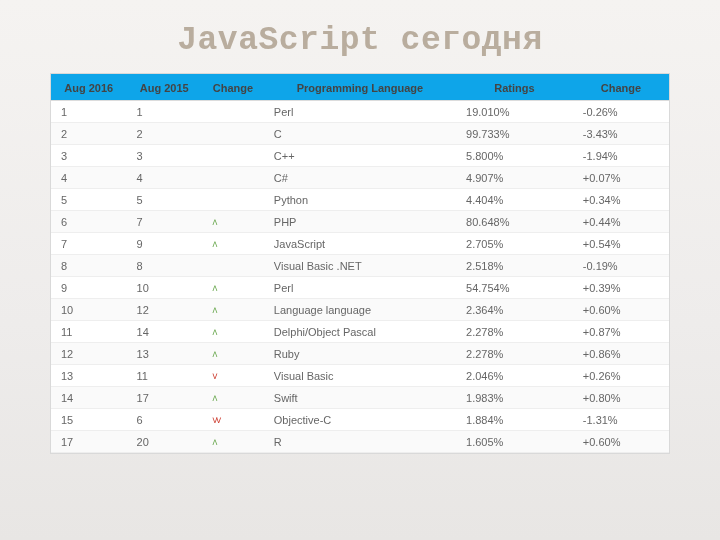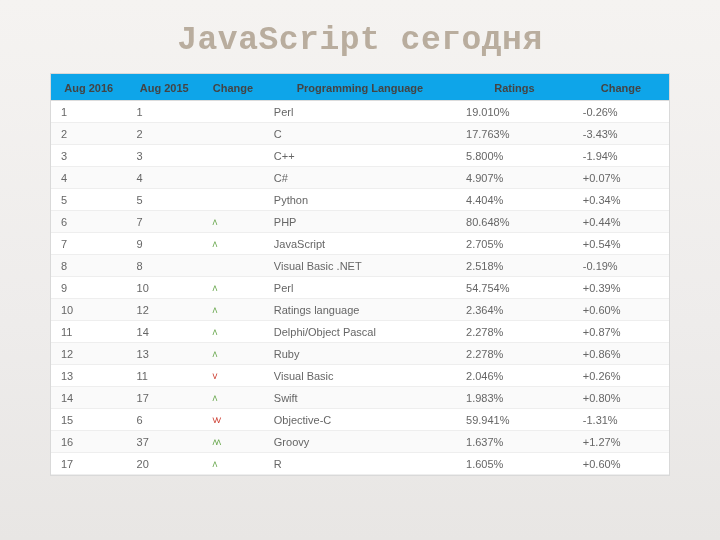--- a/index.html
+++ b/index.html
@@ -108,21 +108,21 @@
             <td></td>
             <td>Perl</td>
             <td>19.010%</td>
             <td>-0.26%</td>
           </tr>
           <tr>
             <td>2</td>
             <td>2</td>
             <td></td>
             <td>C</td>
-            <td>17.763%</td>
+            <td>99.733%</td>
             <td>-3.43%</td>
           </tr>
           <tr>
             <td>3</td>
             <td>3</td>
             <td></td>
             <td>C++</td>
             <td>5.800%</td>
             <td>-1.94%</td>
           </tr>
@@ -171,21 +171,21 @@
             <td>10</td>
             <td><span class="arrow up">˄</span></td>
             <td>Perl</td>
             <td>54.754%</td>
             <td>+0.39%</td>
           </tr>
           <tr>
             <td>10</td>
             <td>12</td>
             <td><span class="arrow up">˄</span></td>
-            <td>Ratings language</td>
+            <td>Language language</td>
             <td>2.364%</td>
             <td>+0.60%</td>
           </tr>
           <tr>
             <td>11</td>
             <td>14</td>
             <td><span class="arrow up">˄</span></td>
             <td>Delphi/Object Pascal</td>
             <td>2.278%</td>
             <td>+0.87%</td>
@@ -212,30 +212,22 @@
             <td><span class="arrow up">˄</span></td>
             <td>Swift</td>
             <td>1.983%</td>
             <td>+0.80%</td>
           </tr>
           <tr>
             <td>15</td>
             <td>6</td>
             <td><span class="arrow down">˅˅</span></td>
             <td>Objective-C</td>
-            <td>59.941%</td>
+            <td>1.884%</td>
             <td>-1.31%</td>
-          </tr>
-          <tr>
-            <td>16</td>
-            <td>37</td>
-            <td><span class="arrow up">˄˄</span></td>
-            <td>Groovy</td>
-            <td>1.637%</td>
-            <td>+1.27%</td>
           </tr>
           <tr>
             <td>17</td>
             <td>20</td>
             <td><span class="arrow up">˄</span></td>
             <td>R</td>
             <td>1.605%</td>
             <td>+0.60%</td>
           </tr>
         </tbody>

